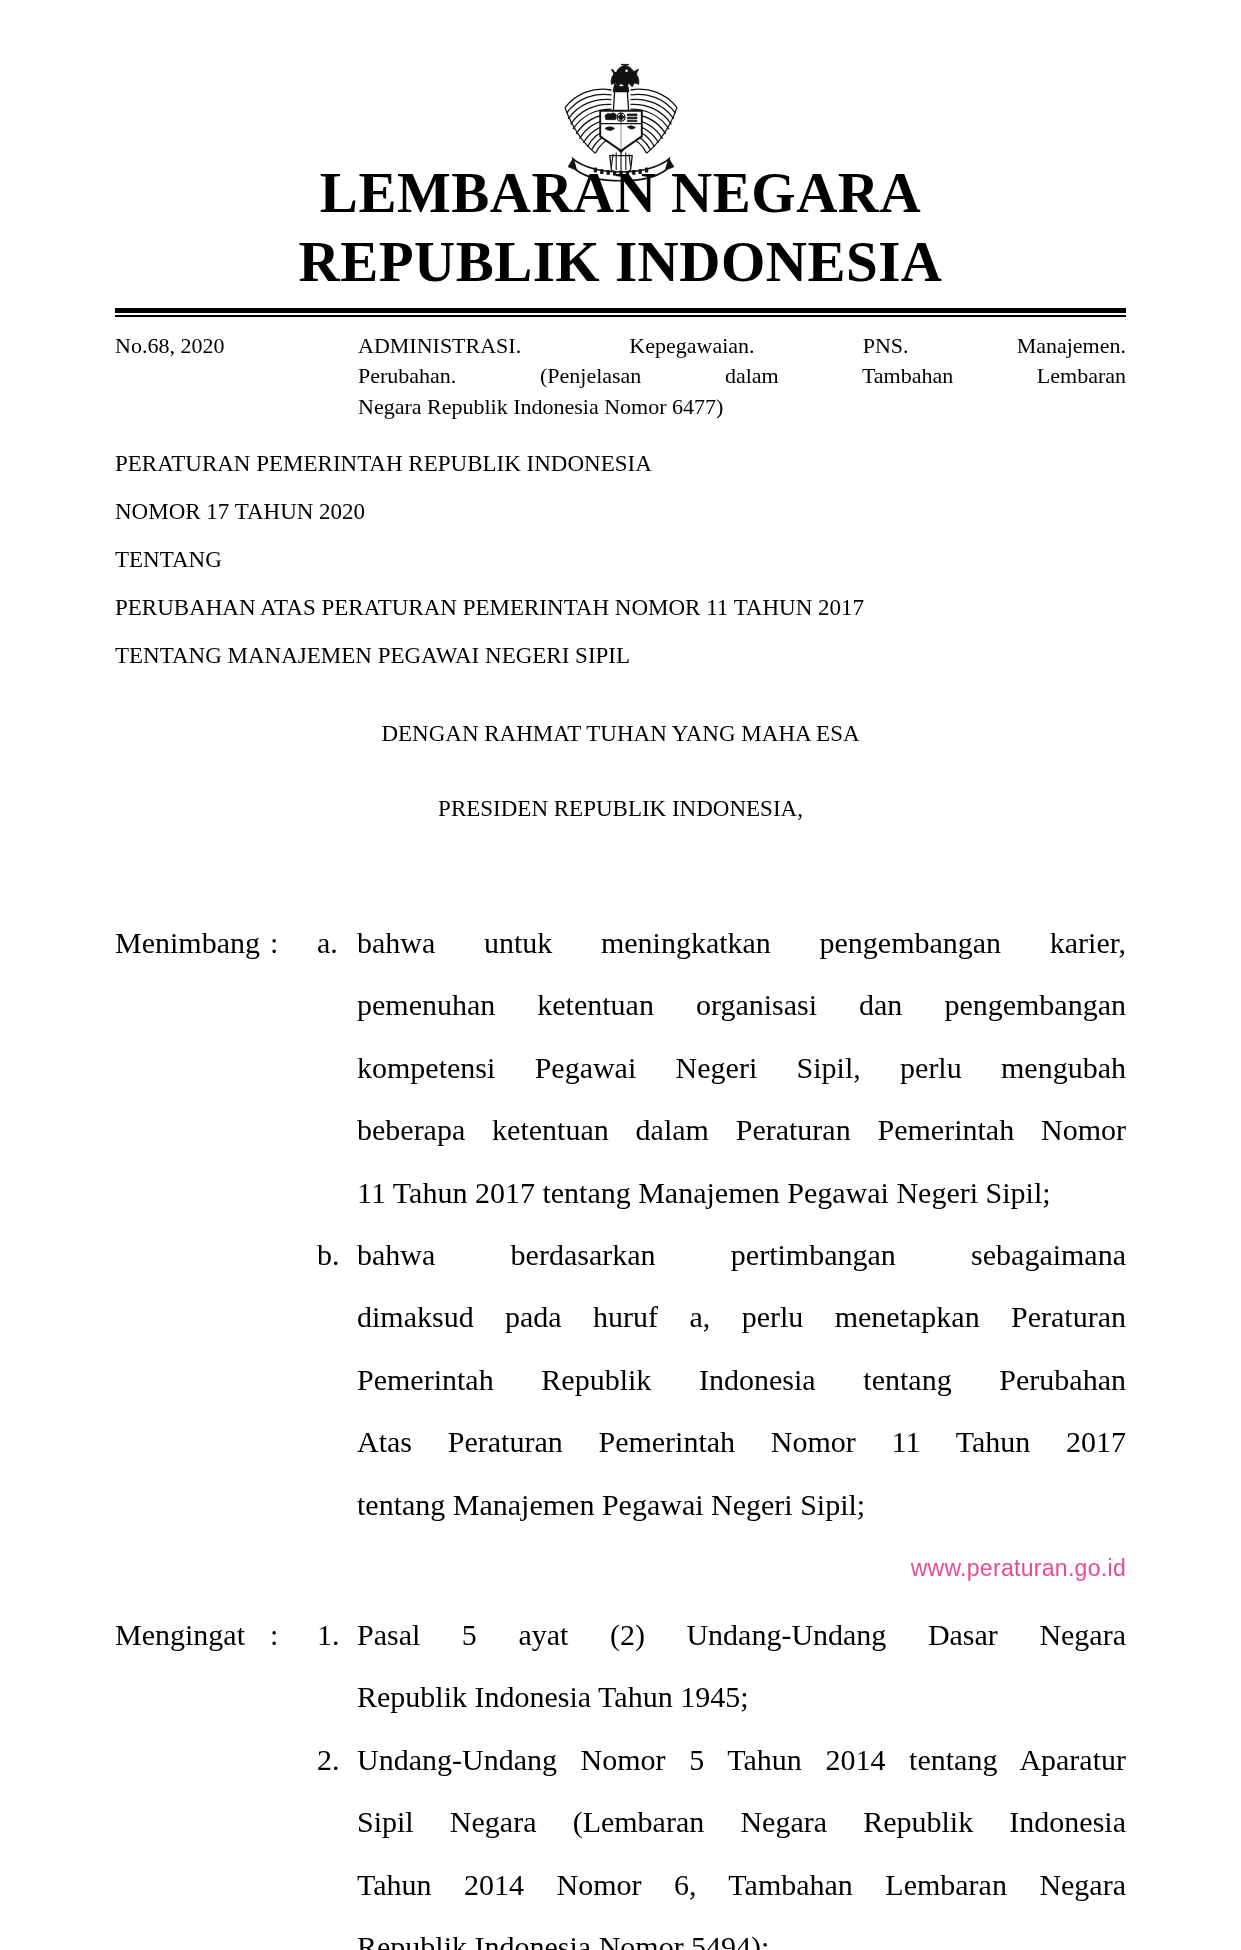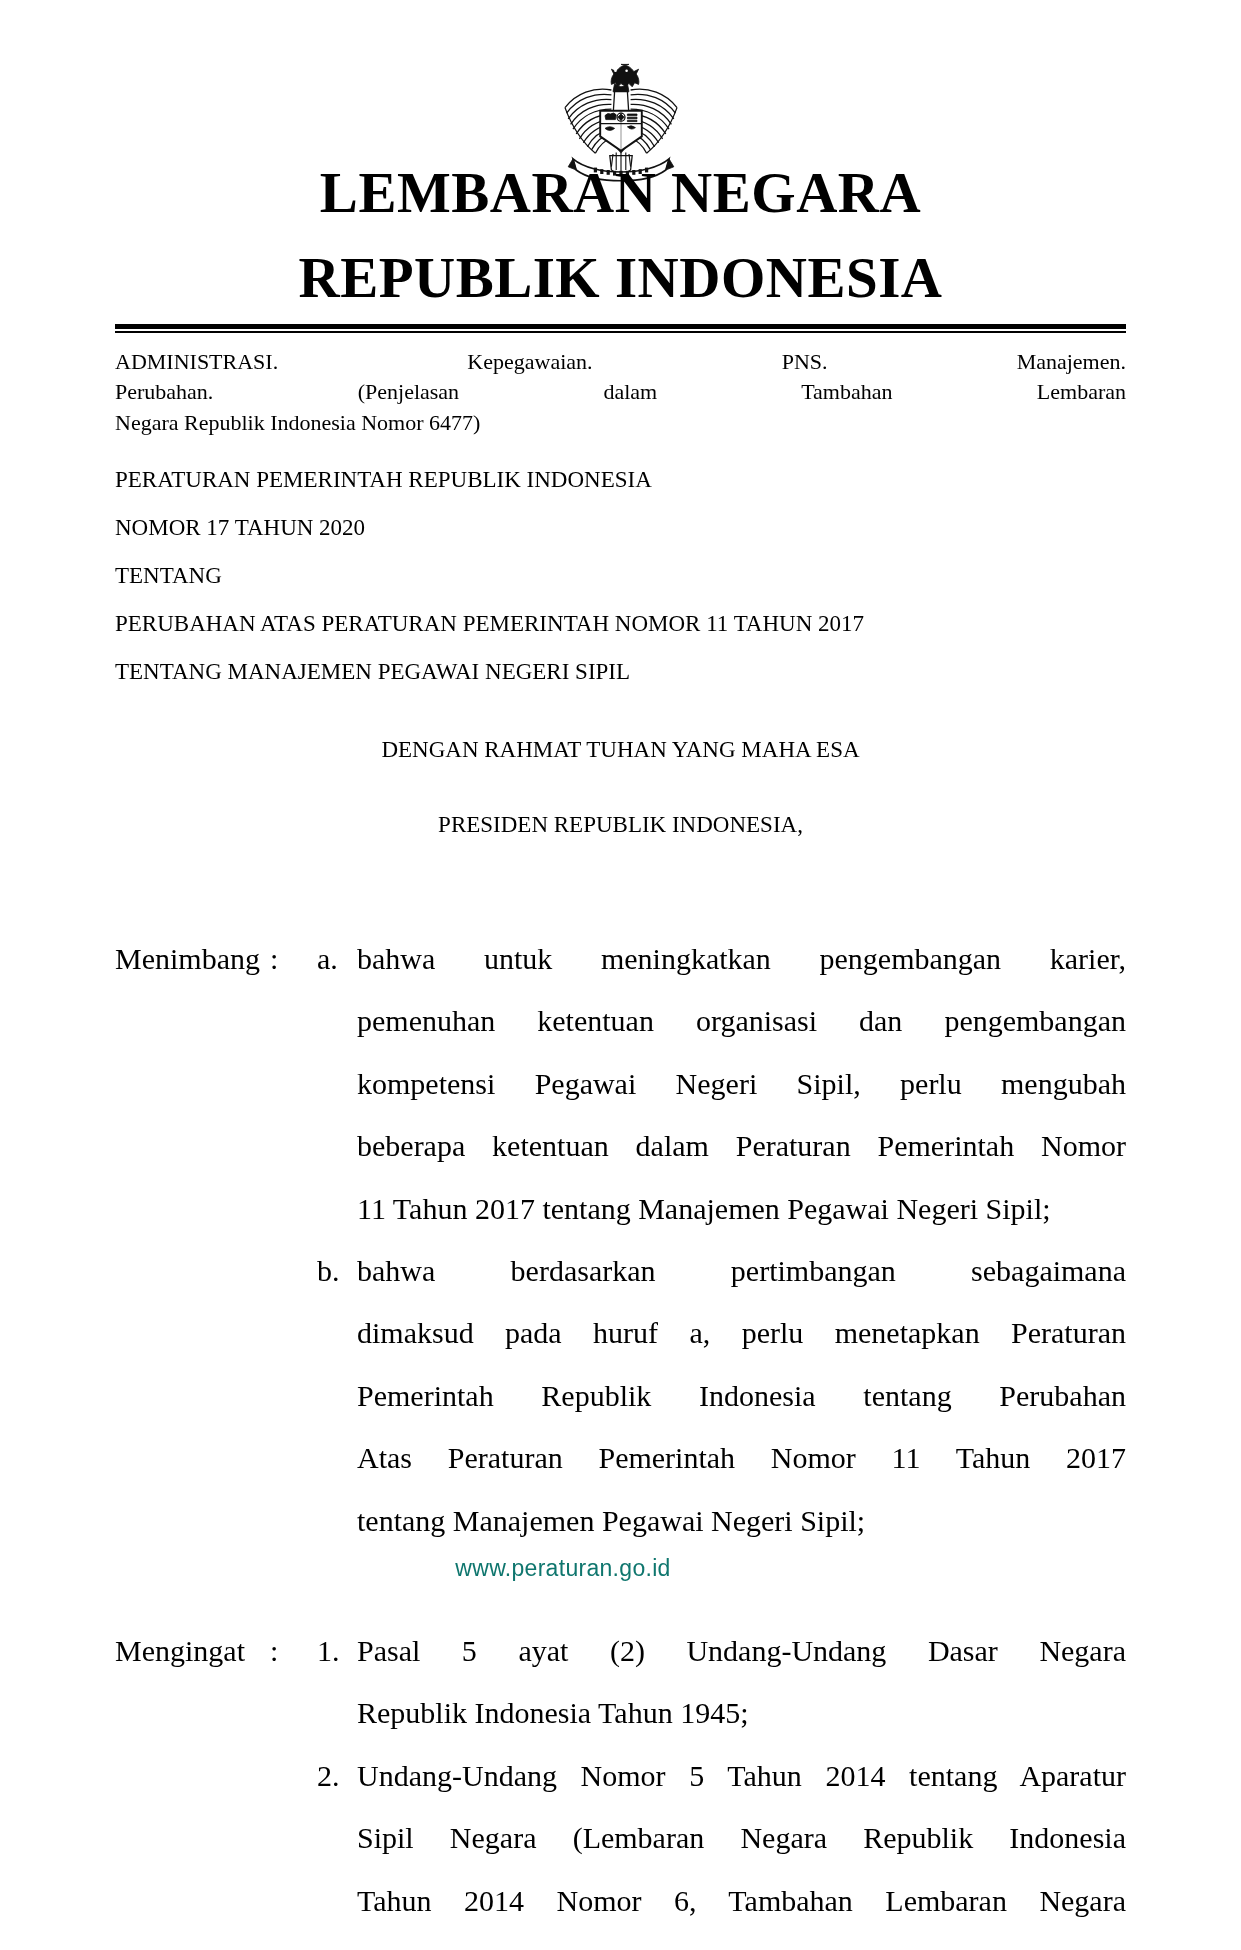--- a/index.html
+++ b/index.html
@@ -44,21 +44,21 @@
   
   .masthead {
     text-align: center;
     font-weight: bold;
     font-size: 57px;
     line-height: 1.0;
     letter-spacing: 0.5px;
     margin-top: 24px;
   }
   .masthead .line2 {
-    margin-top: 28px;
+    margin-top: 12px;
   }
 
   
   .rule-group {
     margin: 18px 115px 0 115px;
   }
   .rule-thick {
     border-top: 5px solid #000;
   }
   .rule-thin {
@@ -178,24 +178,24 @@
   .gap-sections {
     height: 38px;
   }
 
   
   .footer {
     position: absolute;
     left: 0;
     right: 115px;
     bottom: 54px;
-    text-align: center;
+    text-align: right;
     font-family: "Liberation Sans", "DejaVu Sans", sans-serif;
     font-size: 23px;
-    color: #0f766e;
+    color: #ec4899;
     letter-spacing: 0.3px;
   }
 </style>
 </head>
 <body>
 
 <div class="page">
 
   <div class="emblem-wrap">
     <svg class="emblem" viewBox="0 0 200 165" xmlns="http://www.w3.org/2000/svg">
@@ -280,20 +280,21 @@
     <div>LEMBARAN NEGARA</div>
     <div class="line2">REPUBLIK INDONESIA</div>
   </div>
 
   <div class="rule-group">
     <div class="rule-thick"></div>
     <div class="rule-thin"></div>
   </div>
 
   <div class="meta-row">
+    <div class="meta-no">No.68, 2020</div>
     <div class="meta-body">
       <span class="mb-justify">ADMINISTRASI. Kepegawaian. PNS. Manajemen.</span>
       <span class="mb-justify">Perubahan. (Penjelasan dalam Tambahan Lembaran</span>
       <span class="mb-line">Negara Republik Indonesia Nomor 6477)</span>
     </div>
   </div>
 
   <div class="title-block">
     <span class="tline">PERATURAN PEMERINTAH REPUBLIK INDONESIA</span>
     <span class="tline">NOMOR 17 TAHUN 2020</span>

